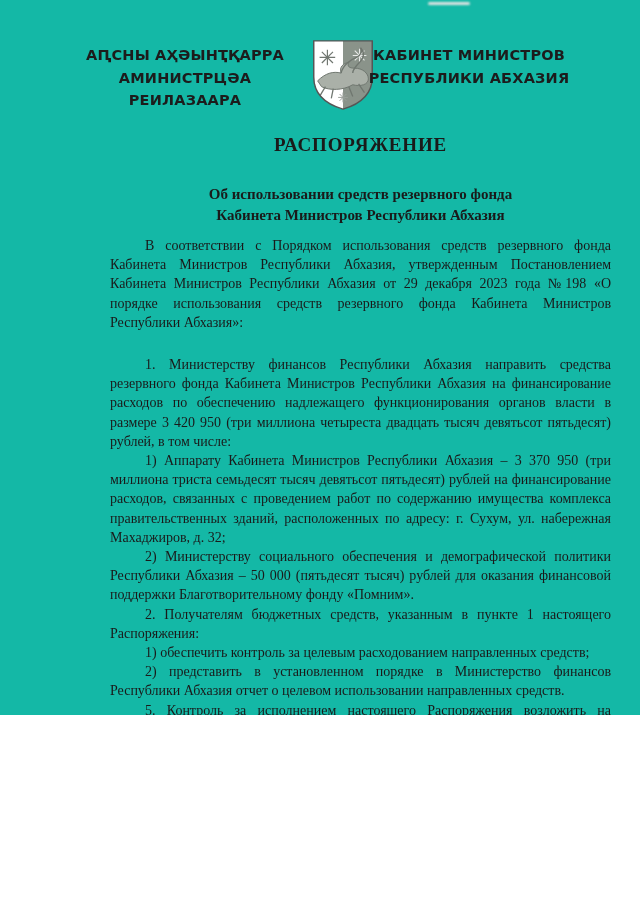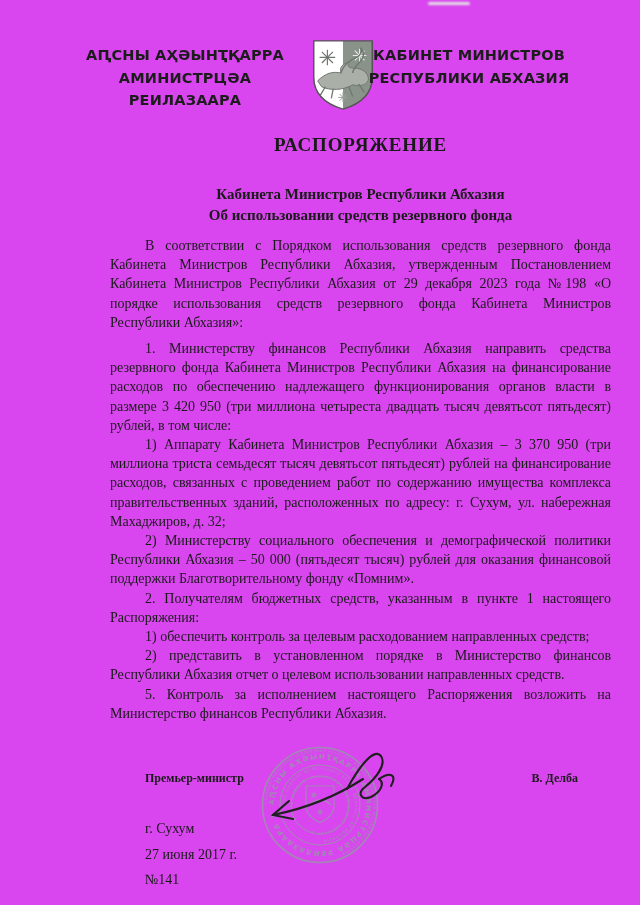--- a/index.html
+++ b/index.html
@@ -1,21 +1,21 @@
 <!DOCTYPE html>
 <html><head>
 <meta charset="utf-8">
 <style>
   * { margin: 0; padding: 0; box-sizing: border-box; }
   html, body { background: #ffffff; }
   .page {
     position: relative;
     width: 640px;
-    height: 905px;
-    background: #d946ef;
+    height: 715px;
+    background: #14b8a6;
     overflow: hidden;
     font-family: "Liberation Serif", "DejaVu Serif", serif;
     color: #1a1a1a;
   }
   .top-smudge {
     position: absolute; left: 428px; top: 2px; width: 42px; height: 3px;
     background: #e2e2e2; border-radius: 2px; filter: blur(1px);
   }
   .org-block {
     position: absolute; top: 44px;
@@ -34,21 +34,21 @@
     position: absolute; left: 110px; width: 501px; top: 184px;
     text-align: center; font-weight: bold; font-size: 15px; line-height: 21px;
   }
   .doc-body {
     position: absolute; left: 110px; width: 501px; top: 236px;
   }
   .doc-body p {
     font-size: 14px; line-height: 19.2px;
     text-align: justify; text-indent: 35px;
   }
-  .doc-body p:nth-child(2) { margin-top: 7px; }
+  .doc-body p:nth-child(2) { margin-top: 23px; }
   .signature-row {
     position: absolute; left: 110px; width: 501px; top: 771px;
     display: flex; justify-content: space-between;
     font-weight: bold; font-size: 12px;
   }
   .signature-role { padding-left: 35px; }
   .signature-name { padding-right: 33px; }
   .footer-block {
     position: absolute; left: 145px; top: 816px;
     font-size: 14px; line-height: 25.5px;
@@ -109,22 +109,22 @@
     </svg>
   </div>
 
   <div class="org-block org-right">
     <div>КАБИНЕТ МИНИСТРОВ</div>
     <div>РЕСПУБЛИКИ АБХАЗИЯ</div>
   </div>
 
   <div class="doc-title">РАСПОРЯЖЕНИЕ</div>
   <div class="doc-subtitle">
+    <div>Об использовании средств резервного фонда</div>
     <div>Кабинета Министров Республики Абхазия</div>
-    <div>Об использовании средств резервного фонда</div>
   </div>
 
   <div class="doc-body">
       <p>В соответствии с Порядком использования средств резервного фонда Кабинета Министров Республики Абхазия, утвержденным Постановлением Кабинета Министров Республики Абхазия от 29 декабря 2023 года №198 «О порядке использования средств резервного фонда Кабинета Министров Республики Абхазия»:</p>
       <p>1. Министерству финансов Республики Абхазия направить средства резервного фонда Кабинета Министров Республики Абхазия на финансирование расходов по обеспечению надлежащего функционирования органов власти в размере 3&nbsp;420&nbsp;950 (три миллиона четыреста двадцать тысяч девятьсот пятьдесят) рублей, в том числе:</p>
       <p>1) Аппарату Кабинета Министров Республики Абхазия – 3&nbsp;370&nbsp;950 (три миллиона триста семьдесят тысяч девятьсот пятьдесят) рублей на финансирование расходов, связанных с проведением работ по содержанию имущества комплекса правительственных зданий, расположенных по адресу: г. Сухум, ул. набережная Махаджиров, д. 32;</p>
       <p>2) Министерству социального обеспечения и демографической политики Республики Абхазия – 50&nbsp;000 (пятьдесят тысяч) рублей для оказания финансовой поддержки Благотворительному фонду «Помним».</p>
       <p>2. Получателям бюджетных средств, указанным в пункте 1 настоящего Распоряжения:</p>
       <p>1) обеспечить контроль за целевым расходованием направленных средств;</p>
       <p>2) представить в установленном порядке в Министерство финансов Республики Абхазия отчет о целевом использовании направленных средств.</p>

